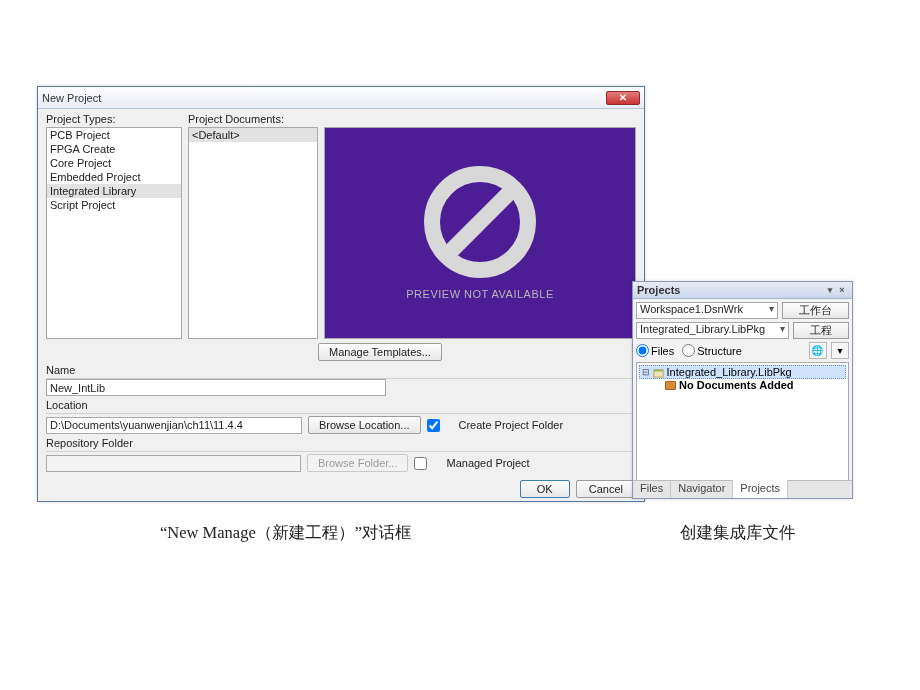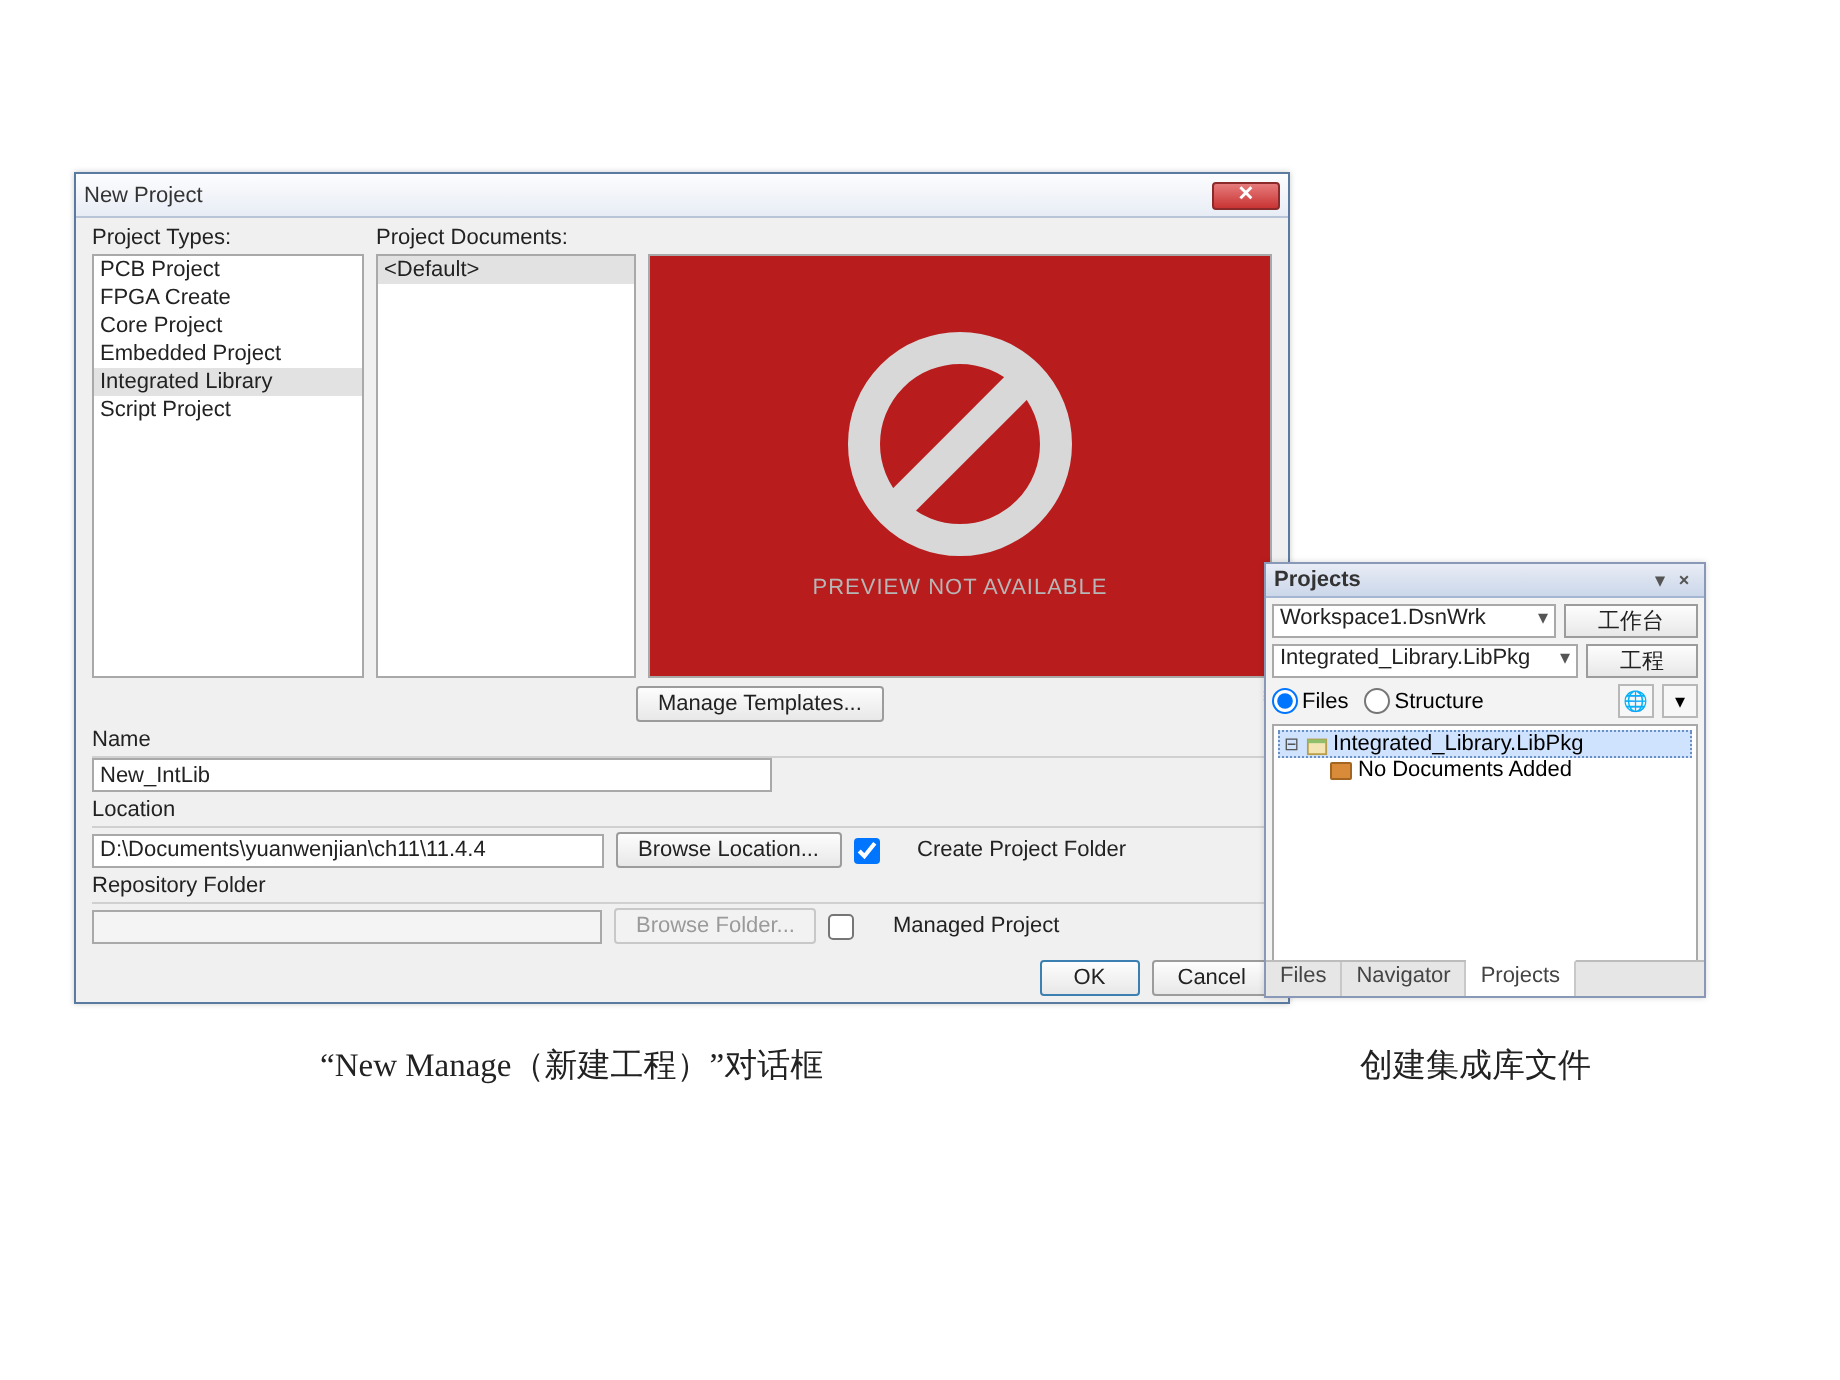--- a/index.html
+++ b/index.html
@@ -33,21 +33,21 @@
 
   .section-label { font-size: 11px; margin-bottom: 2px; }
   .listbox {
     border: 1px solid #a9a9a9; background: #fff; height: 212px; overflow: auto;
   }
   .listbox .item { padding: 1px 3px; font-size: 11px; cursor: default; }
   .listbox .item.sel { background: #e2e2e2; }
   .tmpl-listbox { height: 212px; }
 
   .preview-area {
-    border: 1px solid #a9a9a9; background: #b91c1c; height: 212px;
+    border: 1px solid #a9a9a9; background: #4c1d95; height: 212px;
     display: flex; flex-direction: column; align-items: center; justify-content: center;
   }
   .no-circle {
     width: 112px; height: 112px; border-radius: 50%;
     border: 16px solid #d8d8d8; position: relative; margin-bottom: 10px;
   }
   .no-circle::after {
     content: ""; position: absolute; left: 50%; top: 50%;
     width: 110px; height: 16px; background: #d8d8d8;
     transform: translate(-50%,-50%) rotate(-45deg);
@@ -113,21 +113,21 @@
 
   .tree {
     border: 1px solid #a9a9a9; background: #fff; height: 128px;
     font-size: 11px; padding: 2px; overflow:auto;
   }
   .tree-root {
     background: #cfe3ff; border: 1px dotted #6a8fc5; padding: 0 2px;
     display: flex; align-items: center; gap: 3px;
   }
   .tree-root .exp { color:#555; font-size:9px; }
-  .tree-child { padding-left: 26px; display:flex; align-items:center; gap:3px; }
+  .tree-child { padding-left: 26px; display:flex; align-items:center; gap:3px;font-weight:bold; }
   .folder-ico { width:11px; height:9px; background:#d98b3a; border:1px solid #a46520; border-radius:1px; }
   .pkg-ico { width:11px; height:11px; display:inline-block; }
 
   .panel-tabs {
     position:absolute; left:0; right:0; bottom:0; height:18px;
     background:#e6e6e6; border-top:1px solid #bcbcbc;
     display:flex; font-size:11px;
   }
   .panel-tab { padding:1px 7px; border-right:1px solid #c8c8c8; color:#444; }
   .panel-tab.active { background:#fff; border-top: 1px solid #fff; margin-top:-1px; }

